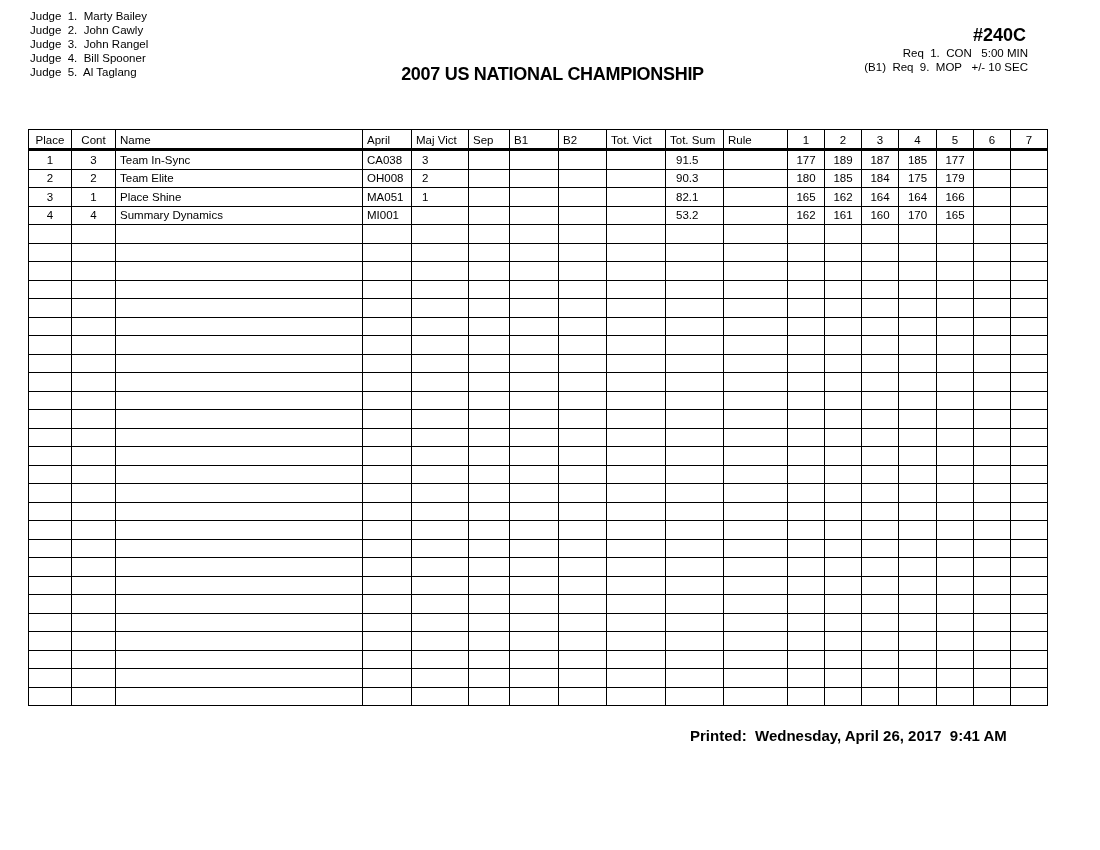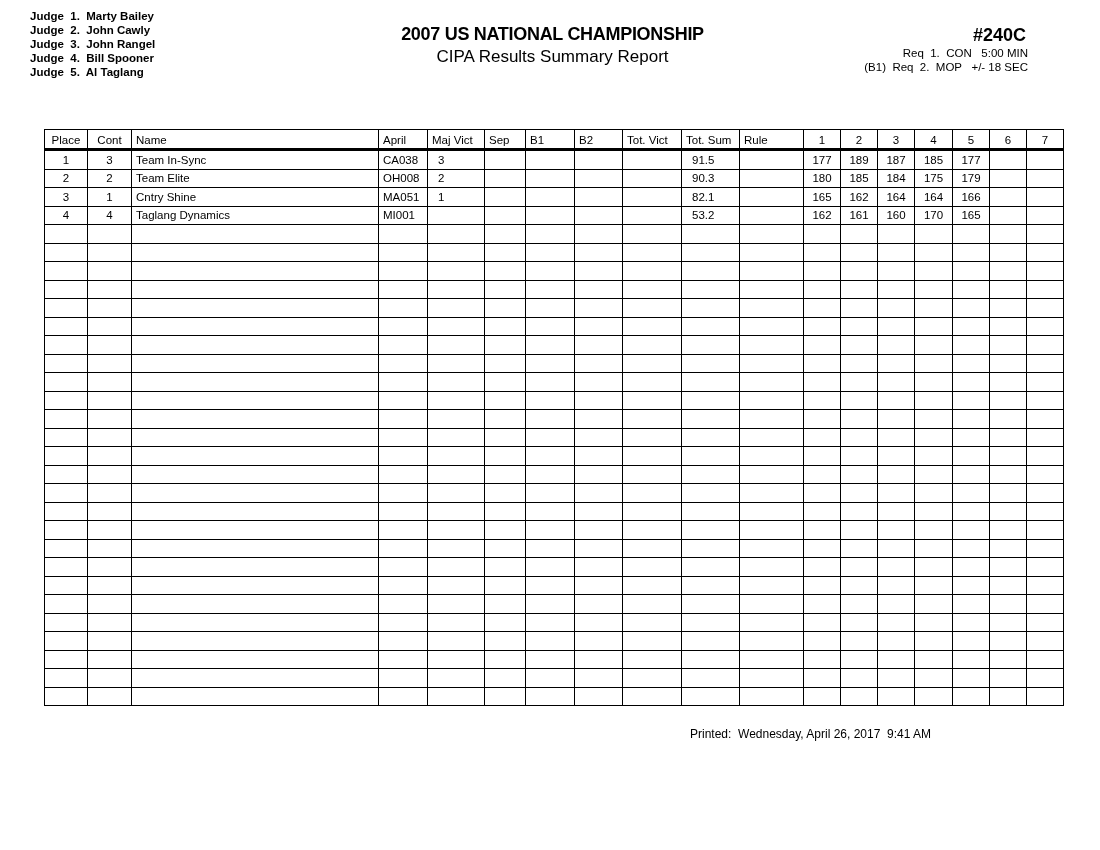--- a/index.html
+++ b/index.html
@@ -1,53 +1,52 @@
 <!DOCTYPE html>
 <html><head>
 <meta charset="utf-8">
 <style>
   html, body { margin:0; padding:0; background:#fff; }
   body { width:1100px; height:850px; position:relative; font-family:"Liberation Sans", sans-serif; color:#000; overflow:hidden; }
   .judges { position:absolute; left:30px; top:9px; font-size:11.5px; line-height:14px; }
-  .judges div { white-space:pre;font-weight:bold; }
+  .judges div { white-space:pre; }
   .center { position:absolute; left:300px; width:505px; top:23px; text-align:center; }
-  .t1 { font-size:18px; font-weight:bold; line-height:22px; letter-spacing:-0.3px; }
+  .t1 { font-size:18px; font-weight:bold; line-height:22px; letter-spacing:-0.3px;margin-top:40px; }
   .t2 { font-size:15px; line-height:18px; }
   .t3 { font-size:19px; font-weight:bold; line-height:25px; }
   .t4 { font-size:17px; line-height:23px; }
   .right { position:absolute; right:72px; top:24px; text-align:right; }
   .code { font-size:18px; font-weight:bold; line-height:22px; margin-right:2px; }
   .req { font-size:11.5px; line-height:14px; white-space:pre; }
-  table { position:absolute; left:28px; top:129px; border-collapse:collapse; table-layout:fixed; font-size:11.5px;margin-left:16px; }
+  table { position:absolute; left:28px; top:129px; border-collapse:collapse; table-layout:fixed; font-size:11.5px; }
   td, th { border:1.5px solid #000; height:17.5px; padding:0 0 0 4px; font-weight:normal; text-align:left; white-space:nowrap; overflow:hidden; }
   thead th { border-bottom:3px solid #000; height:17px; padding-top:1px; }
   .c { text-align:center; padding-left:0; }
   .ind { padding-left:10px; }
-  .printed { position:absolute; left:690px; top:727px; font-size:12px; white-space:pre; }
+  .printed { position:absolute; left:690px; top:727px; font-size:15px; white-space:pre;font-weight:bold; }
 </style>
 </head>
 <body>
 
 <div class="judges">
   <div>Judge  1.  Marty Bailey</div>
   <div>Judge  2.  John Cawly</div>
   <div>Judge  3.  John Rangel</div>
   <div>Judge  4.  Bill Spooner</div>
   <div>Judge  5.  Al Taglang</div>
 </div>
 
 <div class="center">
   <div class="t1">2007 US NATIONAL CHAMPIONSHIP</div>
-  <div class="t4">CIPA Results Summary Report</div>
 </div>
 
 <div class="right">
   <div class="code">#240C</div>
   <div class="req">Req  1.  CON   5:00 MIN</div>
-  <div class="req">(B1)  Req  2.  MOP   +/- 18 SEC</div>
+  <div class="req">(B1)  Req  9.  MOP   +/- 10 SEC</div>
 </div>
 
 <table>
   <colgroup>
     <col style="width:43px">
       <col style="width:44px">
       <col style="width:247px">
       <col style="width:49px">
     <col style="width:57px">
       <col style="width:41px">
@@ -123,41 +122,41 @@
         <td class="c">185</td>
         <td class="c">184</td>
         <td class="c">175</td>
         <td class="c">179</td>
         <td class="c"></td>
         <td class="c"></td>
       </tr>
       <tr>
         <td class="c">3</td>
         <td class="c">1</td>
-        <td>Cntry Shine</td>
+        <td>Place Shine</td>
         <td>MA051</td>
         <td class="ind">1</td>
         <td></td>
         <td></td>
         <td></td>
         <td></td>
         <td class="ind">82.1</td>
         <td></td>
         <td class="c">165</td>
         <td class="c">162</td>
         <td class="c">164</td>
         <td class="c">164</td>
         <td class="c">166</td>
         <td class="c"></td>
         <td class="c"></td>
       </tr>
       <tr>
         <td class="c">4</td>
         <td class="c">4</td>
-        <td>Taglang Dynamics</td>
+        <td>Summary Dynamics</td>
         <td>MI001</td>
         <td class="ind"></td>
         <td></td>
         <td></td>
         <td></td>
         <td></td>
         <td class="ind">53.2</td>
         <td></td>
         <td class="c">162</td>
         <td class="c">161</td>

